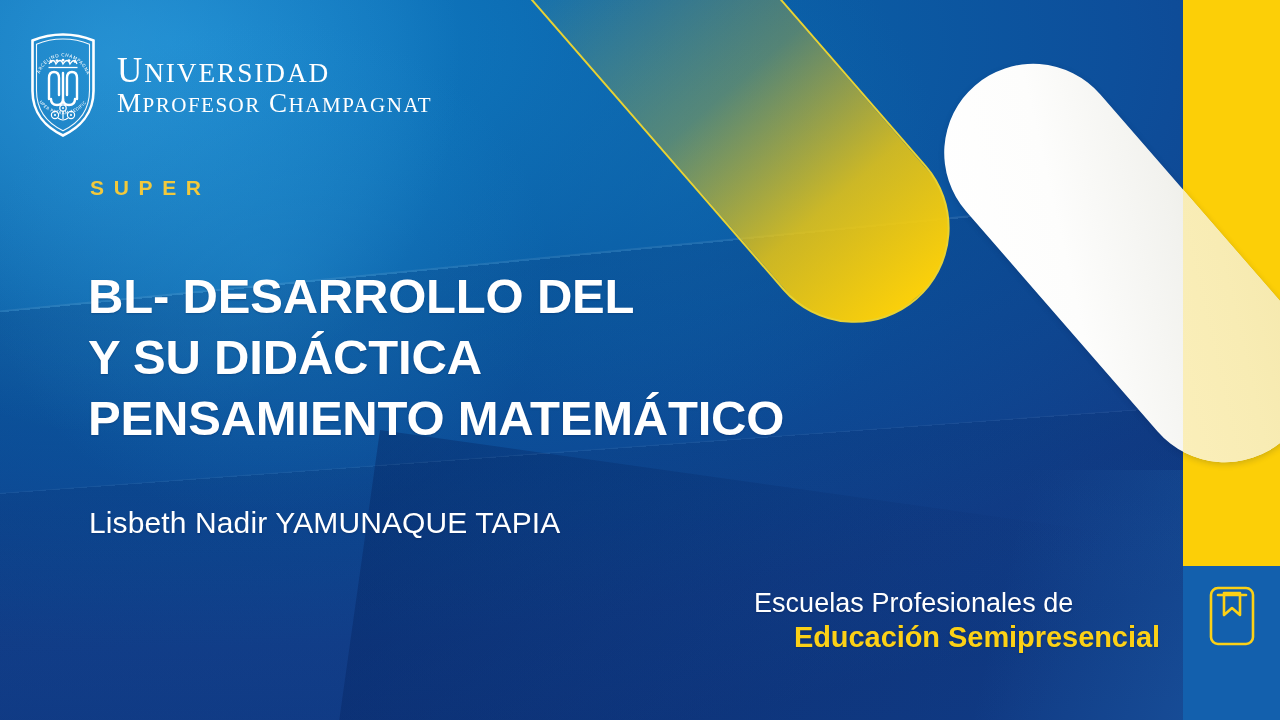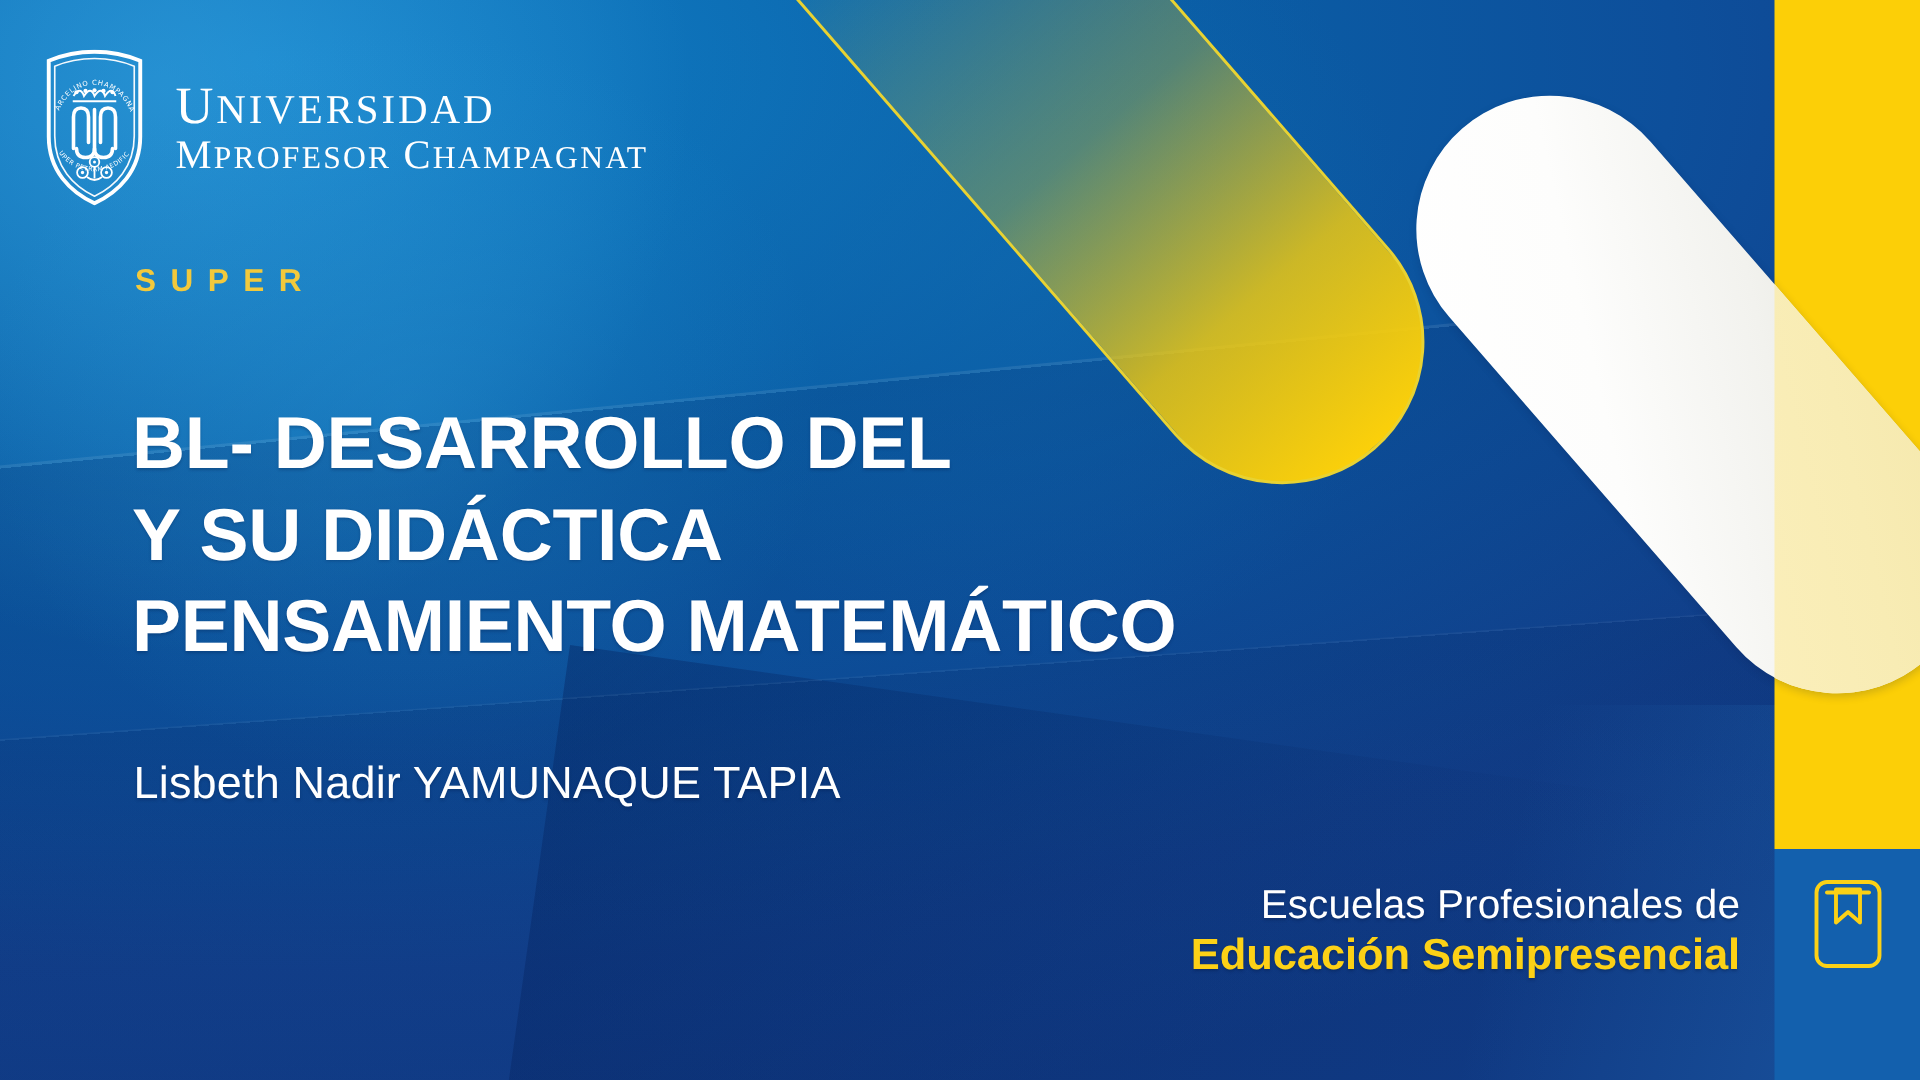--- a/index.html
+++ b/index.html
@@ -150,30 +150,31 @@
   .prof-name{
     position:absolute;left:89px;top:506px;
     color:#ffffff;font-size:30px;font-weight:400;
     letter-spacing:.004em;
     text-shadow:0 1px 2px rgba(0,25,70,.3);
   }
 
   
   .footer-lockup{
     position:absolute;right:120px;top:588px;
-    text-align:right;line-height:1.14;
+    text-align:left;line-height:1.14;
   }
   .footer-line-1{
     color:#ffffff;font-size:27px;font-weight:400;letter-spacing:.002em;
     text-shadow:0 1px 2px rgba(0,25,70,.35);
   }
   .footer-line-2{
     color:#fcd116;font-size:29px;font-weight:700;letter-spacing:-.002em;
     margin-top:2px;
     text-shadow:0 1px 2px rgba(0,25,70,.35);
+    margin-left:40px;
   }
   .book-icon{
     position:absolute;left:1208px;top:585px;
     width:48px;height:62px;
   }
 </style>
 </head>
 <body>
 
 <div class="slide">

